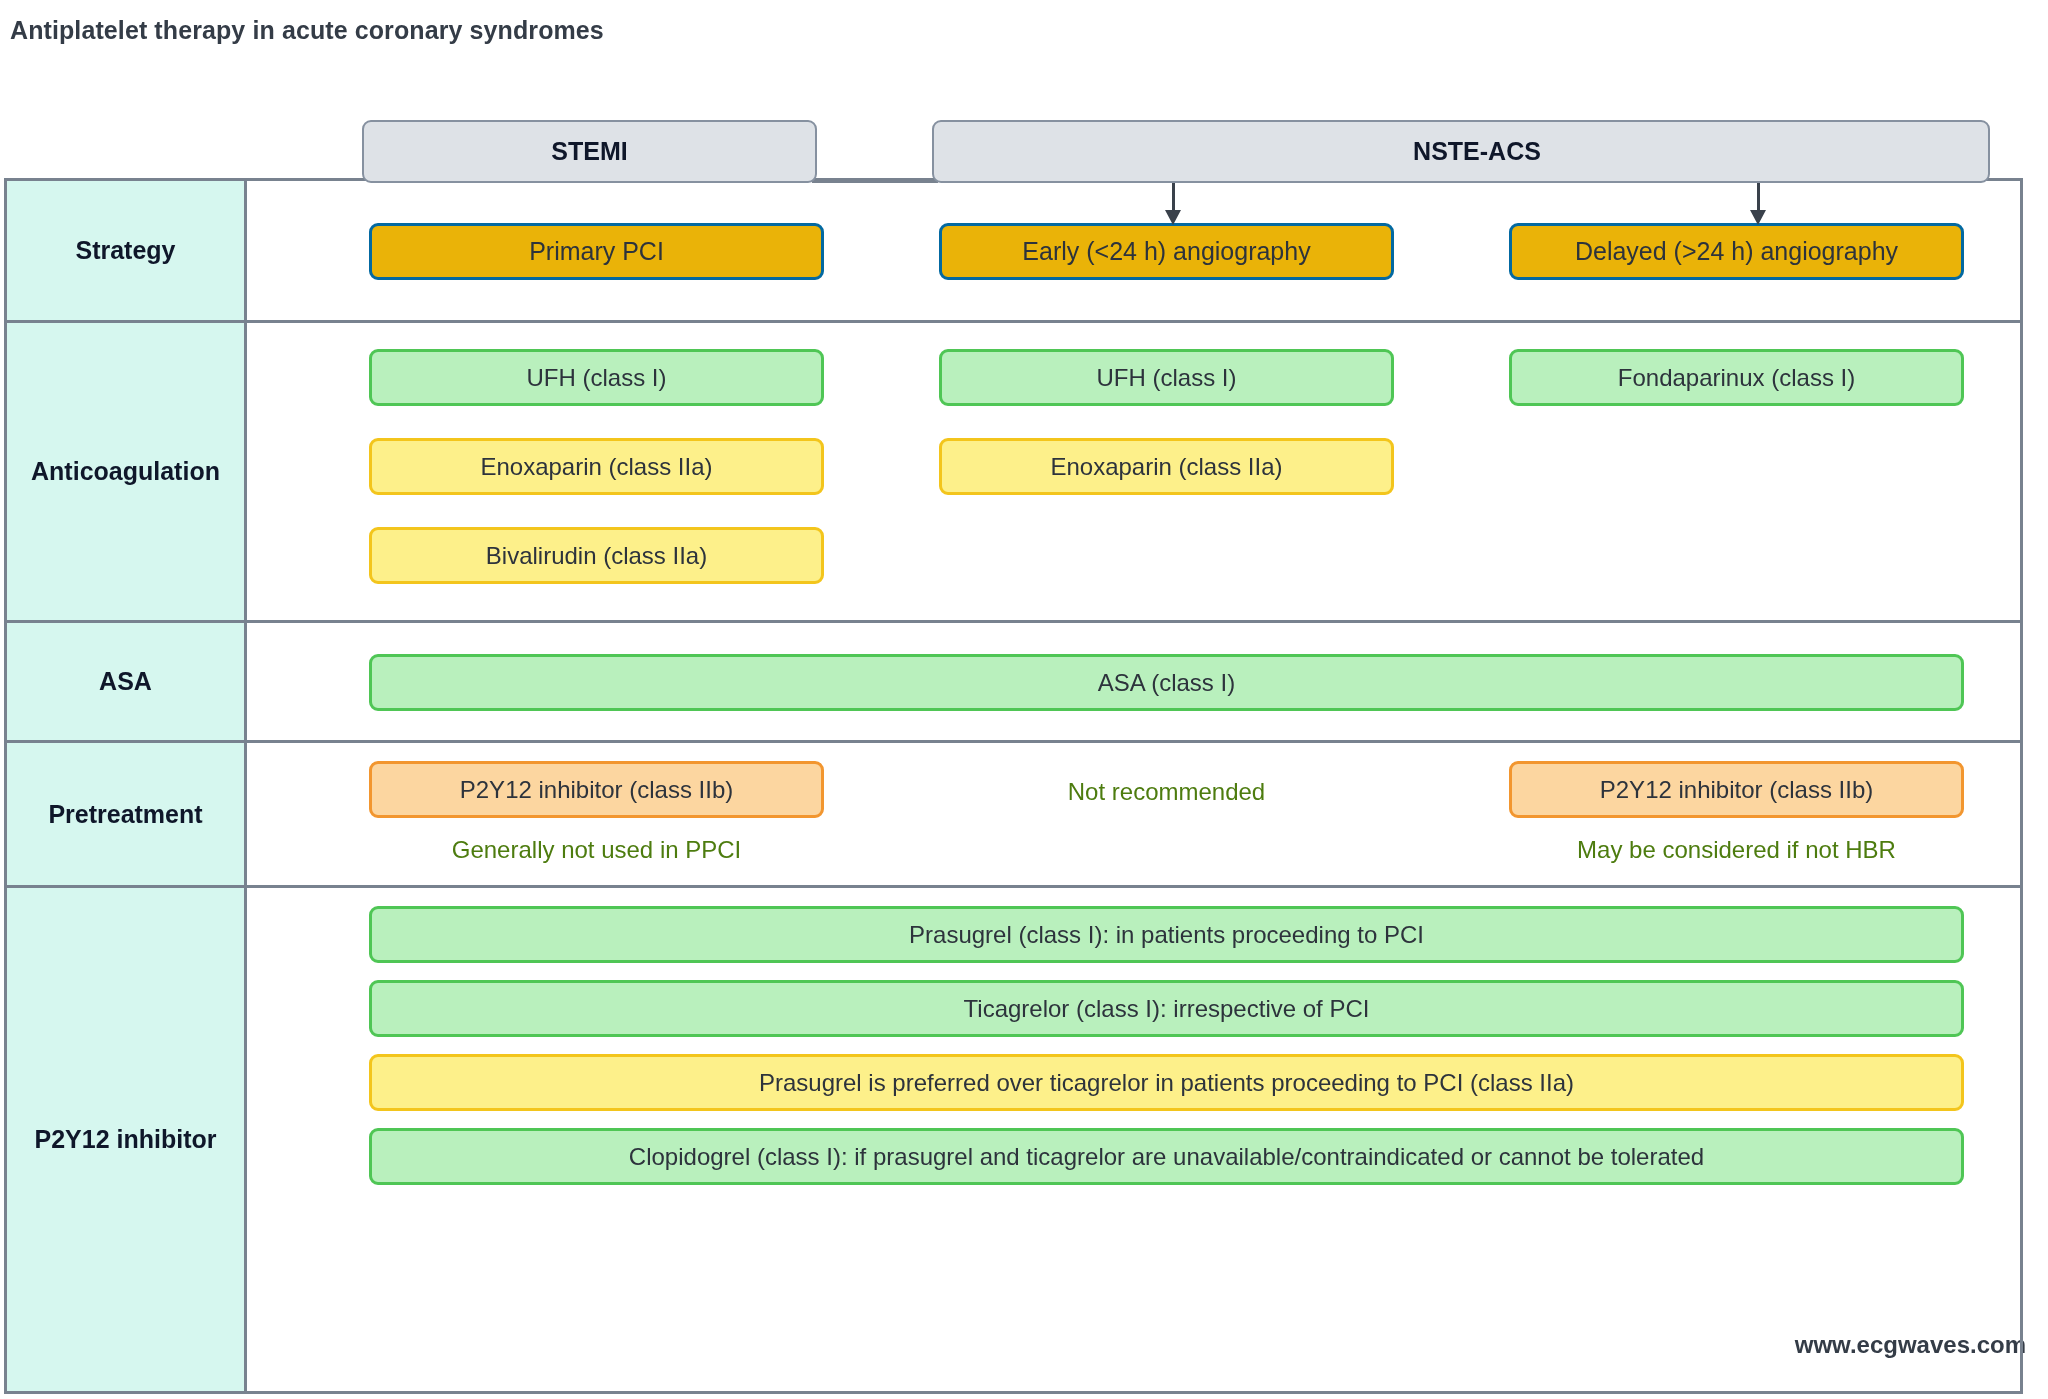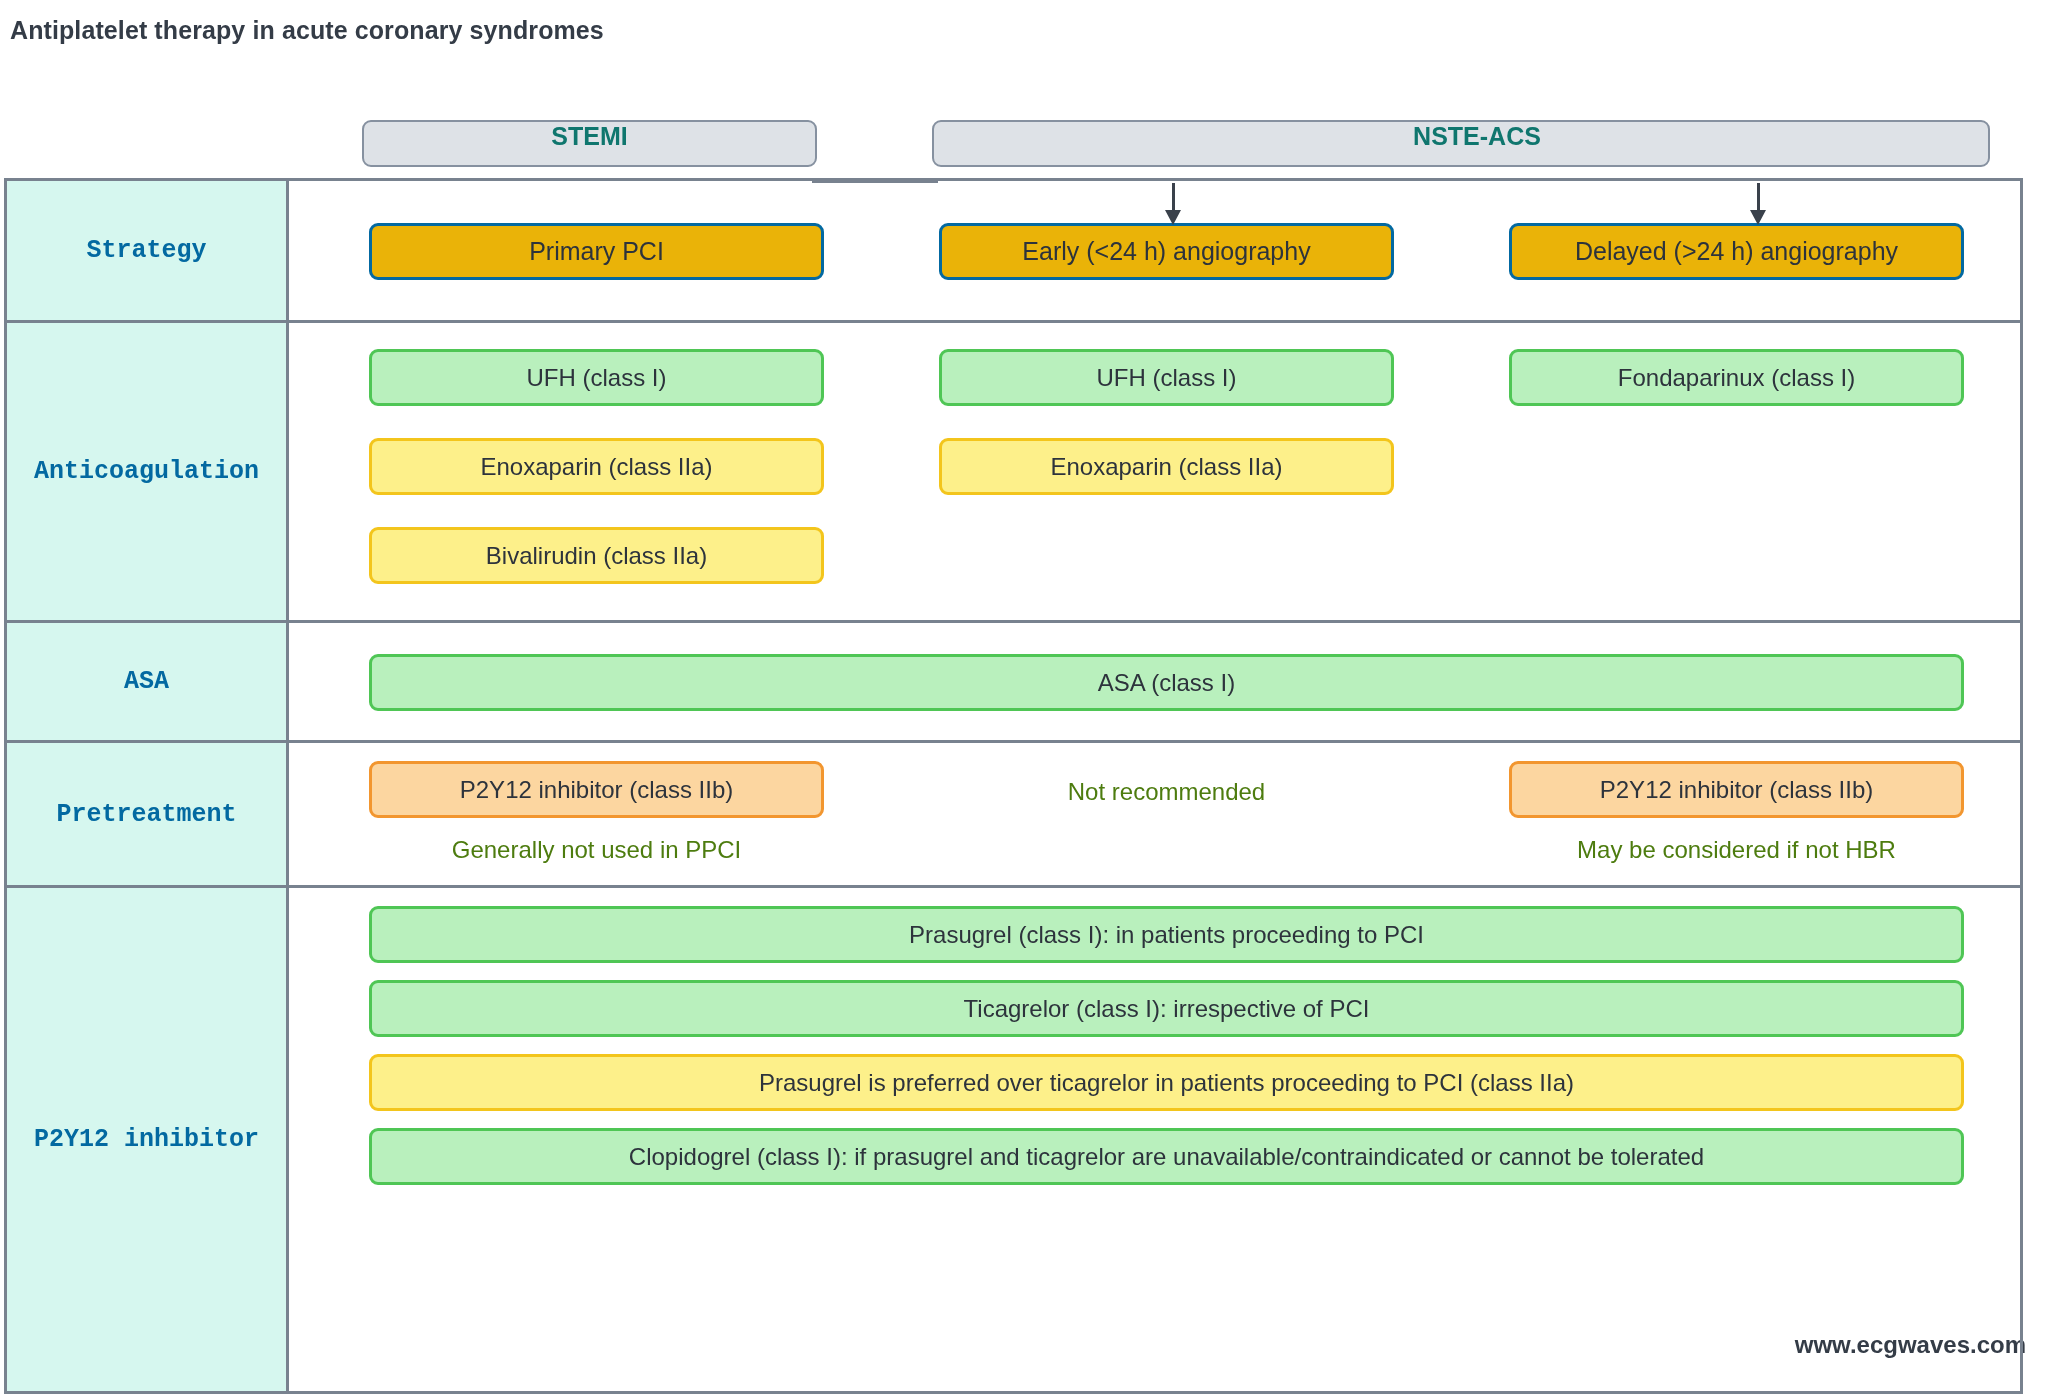--- a/index.html
+++ b/index.html
@@ -23,30 +23,30 @@
     top: 16px;
     font-size: 25px;
     font-weight: bold;
     color: #343c47;
     letter-spacing: 0.1px;
   }
 
   
   .hdr-box {
     position: absolute;
-    height: 47px;
+    height: 63px;
     background: #dee2e7;
     border: 2px solid #8691a0;
     border-radius: 9px;
     display: flex;
-    align-items: flex-start;
+    align-items: center;
     justify-content: center;
     font-size: 25px;
     font-weight: bold;
-    color: #0f766e;
+    color: #0f172a;
     z-index: 6;
   }
   #hdr-stemi  { left: 362px;  top: 120px; width: 455px; }
   #hdr-nste   { left: 932px;  top: 120px; width: 1058px; padding-left: 32px; }
 
   
   .hdr-connector {
     position: absolute;
     left: 812px;
     top: 180px;
@@ -94,31 +94,30 @@
     width: 100%;
     border-bottom: 3px solid #78828f;
   }
   .row.last { border-bottom: none; }
 
   .row-label {
     position: absolute;
     left: 0;
     top: 0;
     bottom: 0;
-    width: 282px;
+    width: 240px;
     background: #d6f7ef;
     border-right: 3px solid #78828f;
     display: flex;
     align-items: center;
     justify-content: center;
     text-align: center;
     font-size: 25px;
     font-weight: bold;
-    color: #0369a1;
-    font-family: Liberation Mono, monospace;
+    color: #0f172a;
   }
   .row-body {
     position: absolute;
     left: 282px;
     right: 0;
     top: 0;
     bottom: 0;
   }
 
   

